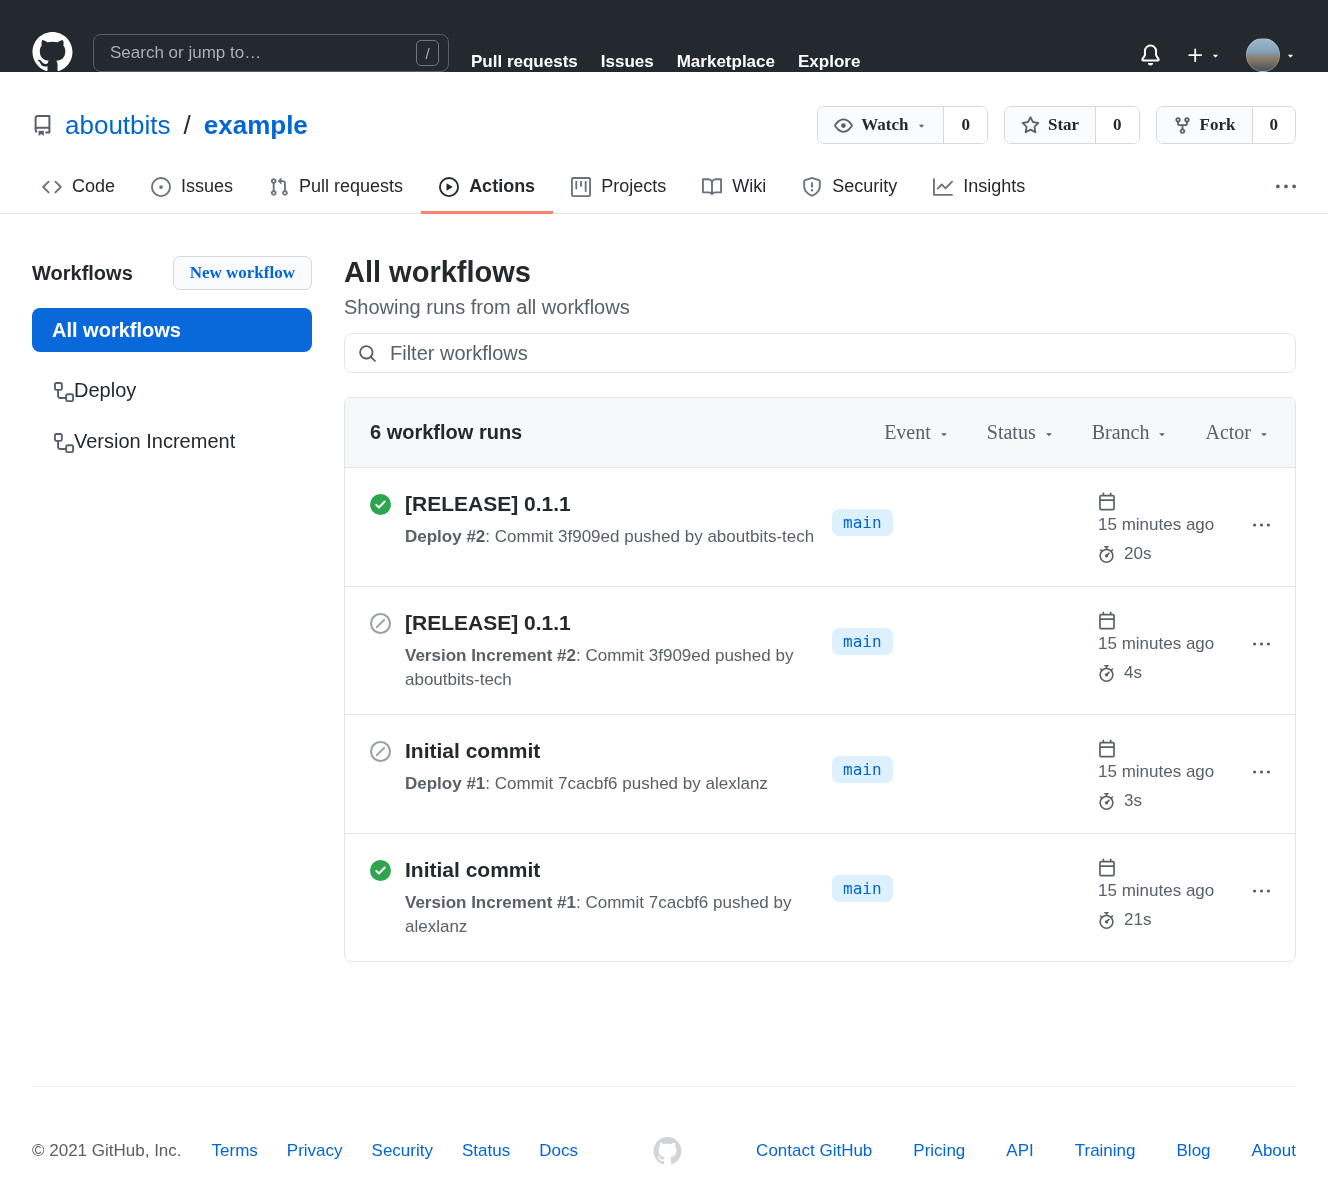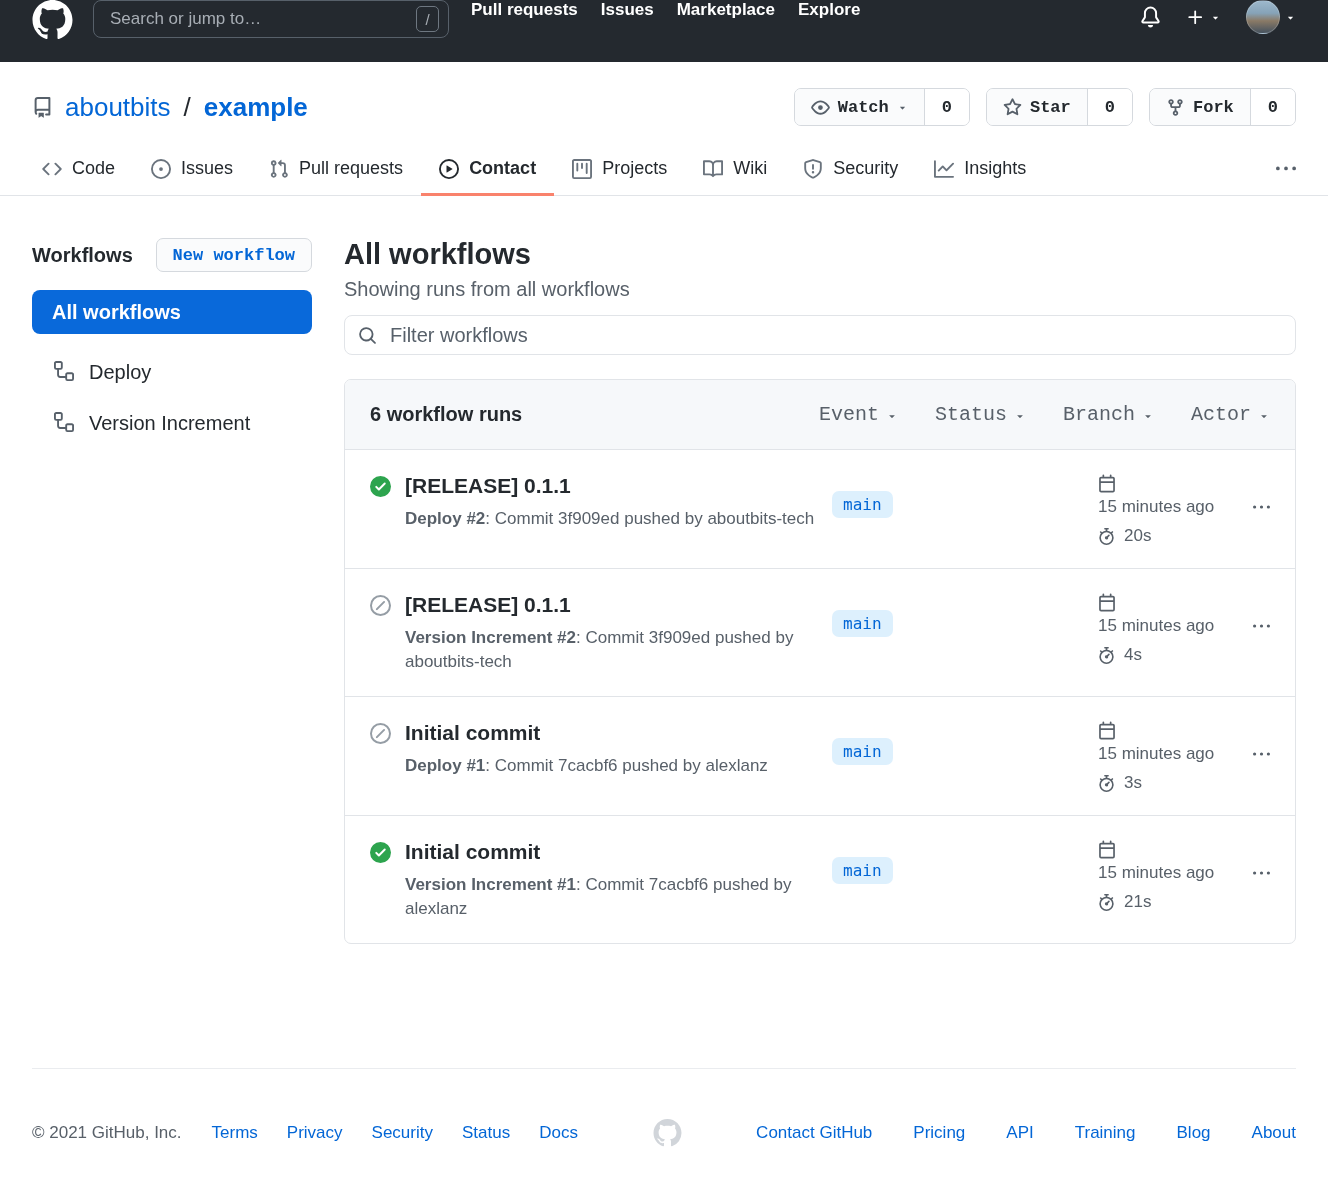--- a/index.html
+++ b/index.html
@@ -10,41 +10,41 @@
   }
   *{box-sizing:border-box}
   html,body{margin:0;padding:0}
   body{
     width:1328px;height:1183px;overflow:hidden;background:#fff;
     font-family:"Liberation Sans","DejaVu Sans",sans-serif;color:var(--text);
     -webkit-font-smoothing:antialiased;
   }
   svg{display:block;fill:currentColor}
   a{text-decoration:none;color:inherit}
-  button{font-family:Liberation Mono, monospace;cursor:pointer}
+  button{font-family:Liberation Serif, serif;cursor:pointer}
 
   
-  .topnav{height:62px;background:var(--header-bg);display:flex;align-items:flex-start;padding:0 32px;}
+  .topnav{height:72px;background:var(--header-bg);display:flex;align-items:flex-end;padding:0 32px;}
   .logo{color:#fff;margin-right:20px;flex:none}
   .searchbox{width:356px;height:38px;border:1px solid #57606a;border-radius:8px;
     display:flex;align-items:center;padding:0 9px 0 14px;flex:none}
   .searchbox input{flex:1;min-width:0;background:transparent;border:0;outline:0;
     color:#c9d1d9;font-size:17px;font-family:inherit}
   .searchbox input::placeholder{color:#a8aeb5}
   .slash-key{width:23px;height:26px;border:1px solid #6e7781;border-radius:5px;color:#a8aeb5;
     font-size:15px;display:flex;align-items:center;justify-content:center;flex:none}
   .topnav-links{display:flex;gap:23px;margin-left:22px}
   .topnav-links a{color:#fff;font-weight:700;font-size:17px;white-space:nowrap}
   .topnav-right{margin-left:auto;display:flex;align-items:center;gap:25px;color:#fff}
   .nav-iconbtn{display:flex;align-items:center;gap:5px;background:none;border:0;color:#fff;padding:0}
   .avatar{width:34px;height:34px;border-radius:50%;flex:none;border:1px solid rgba(255,255,255,.2);
     background:linear-gradient(180deg,#9db8cc 0%,#86a3b8 38%,#8a7a66 62%,#45525f 100%)}
 
   
-  .repo-head{display:flex;align-items:center;justify-content:space-between;padding:26px 32px 16px}
+  .repo-head{display:flex;align-items:center;justify-content:space-between;padding:34px 32px 16px}
   .repo-title{display:flex;align-items:center;gap:12px;font-size:26px}
   .repo-title .repo-icon{color:#57606a}
   .repo-title a{color:var(--link)}
   .repo-title .sep{color:var(--text);margin:0 1px}
   .repo-title .name{font-weight:700}
   .repo-actions{display:flex;gap:16px}
   .btn-group{display:flex;height:38px;border:1px solid #d5d9de;border-radius:7px;overflow:hidden;background:#fff}
   .btn-main{display:flex;align-items:center;gap:8px;padding:0 16px;background:var(--btn-bg);
     font-size:17px;font-weight:700;color:var(--text);border:0;border-right:1px solid #d5d9de}
   .btn-main svg{color:#57606a}
@@ -62,21 +62,21 @@
 
   
   .layout{display:flex;gap:32px;padding:42px 32px 0}
   .sidebar{width:280px;flex:none}
   .sidebar-head{display:flex;align-items:center;justify-content:space-between;height:34px;margin-bottom:18px}
   .sidebar-head h3{font-size:20px;margin:0;font-weight:700}
   .new-wf-btn{padding:0 16px;height:34px;font-size:17px;font-weight:700;color:var(--link);
     background:var(--btn-bg);border:1px solid #d5d9de;border-radius:7px}
   .pill{height:44px;background:var(--pill);border-radius:8px;color:#fff;font-size:20px;font-weight:700;
     display:flex;align-items:center;padding:0 20px;margin-bottom:13px;cursor:pointer}
-  .wf-item{display:flex;align-items:flex-start;gap:15px;padding:14px 0 14px 22px;font-size:20px;color:var(--text)}
+  .wf-item{display:flex;align-items:flex-end;padding:14px 0 14px 22px;font-size:20px;color:var(--text)}
   .wf-item svg{color:#57606a;flex:none}
 
   
   .content{flex:1;min-width:0}
   .content h2{font-size:29px;margin:0 0 7px;font-weight:700}
   .content .subtitle{font-size:20px;color:var(--muted);margin:0 0 14px}
   .filter{display:flex;align-items:center;gap:11px;height:40px;border:1px solid var(--border);
     border-radius:8px;padding:0 13px;margin-bottom:24px}
   .filter svg{color:#57606a;flex:none}
   .filter input{flex:1;min-width:0;border:0;outline:0;font-size:20px;font-family:inherit;color:var(--text)}
@@ -219,21 +219,21 @@
   <a class="tab">
     <svg width="20" height="20" viewBox="0 0 16 16">
         <path d="M1.5 3.25a2.25 2.25 0 1 1 3 2.122v5.256a2.251 2.251 0 1 1-1.5 0V5.372A2.25 2.25 0 0 1 1.5 3.25Zm5.677-.177L9.573.677A.25.25 0 0 1 10 .854V2.5h1A2.5 2.5 0 0 1 13.5 5v5.628a2.251 2.251 0 1 1-1.5 0V5a1 1 0 0 0-1-1h-1v1.646a.25.25 0 0 1-.427.177L7.177 3.427a.25.25 0 0 1 0-.354ZM3.75 2.5a.75.75 0 1 0 0 1.5.75.75 0 0 0 0-1.5Zm0 9.5a.75.75 0 1 0 0 1.5.75.75 0 0 0 0-1.5Zm8.25.75a.75.75 0 1 0 1.5 0 .75.75 0 0 0-1.5 0Z"></path>
       </svg>
     <span>Pull requests</span>
   </a>
   <a class="tab selected">
     <svg width="20" height="20" viewBox="0 0 16 16">
         <path d="M8 0a8 8 0 1 1 0 16A8 8 0 0 1 8 0ZM1.5 8a6.5 6.5 0 1 0 13 0 6.5 6.5 0 0 0-13 0Zm4.879-2.773 4.264 2.559a.25.25 0 0 1 0 .428l-4.264 2.559A.25.25 0 0 1 6 10.559V5.442a.25.25 0 0 1 .379-.215Z"></path>
       </svg>
-    <span>Contact</span>
+    <span>Actions</span>
   </a>
   <a class="tab">
     <svg width="20" height="20" viewBox="0 0 16 16">
         <path d="M1.75 0h12.5C15.216 0 16 .784 16 1.75v12.5A1.75 1.75 0 0 1 14.25 16H1.75A1.75 1.75 0 0 1 0 14.25V1.75C0 .784.784 0 1.75 0ZM1.5 1.75v12.5c0 .138.112.25.25.25h12.5a.25.25 0 0 0 .25-.25V1.75a.25.25 0 0 0-.25-.25H1.75a.25.25 0 0 0-.25.25ZM11.75 3a.75.75 0 0 1 .75.75v7.5a.75.75 0 0 1-1.5 0v-7.5a.75.75 0 0 1 .75-.75Zm-8.25.75a.75.75 0 0 1 1.5 0v5.5a.75.75 0 0 1-1.5 0ZM8 3a.75.75 0 0 1 .75.75v3.5a.75.75 0 0 1-1.5 0v-3.5A.75.75 0 0 1 8 3Z"></path>
       </svg>
     <span>Projects</span>
   </a>
   <a class="tab">
     <svg width="20" height="20" viewBox="0 0 16 16">
         <path d="M0 1.75A.75.75 0 0 1 .75 1h4.253c1.227 0 2.317.59 3 1.501A3.743 3.743 0 0 1 11.006 1h4.245a.75.75 0 0 1 .75.75v10.5a.75.75 0 0 1-.75.75h-4.507a2.25 2.25 0 0 0-1.591.659l-.622.621a.75.75 0 0 1-1.06 0l-.622-.621A2.25 2.25 0 0 0 5.258 13H.75a.75.75 0 0 1-.75-.75Zm7.251 10.324.004-5.073-.002-2.253A2.25 2.25 0 0 0 5.003 2.5H1.5v9h3.757a3.75 3.75 0 0 1 1.994.574ZM8.755 4.75l-.004 7.322a3.752 3.752 0 0 1 1.992-.572H14.5v-9h-3.495a2.25 2.25 0 0 0-2.25 2.25Z"></path>

